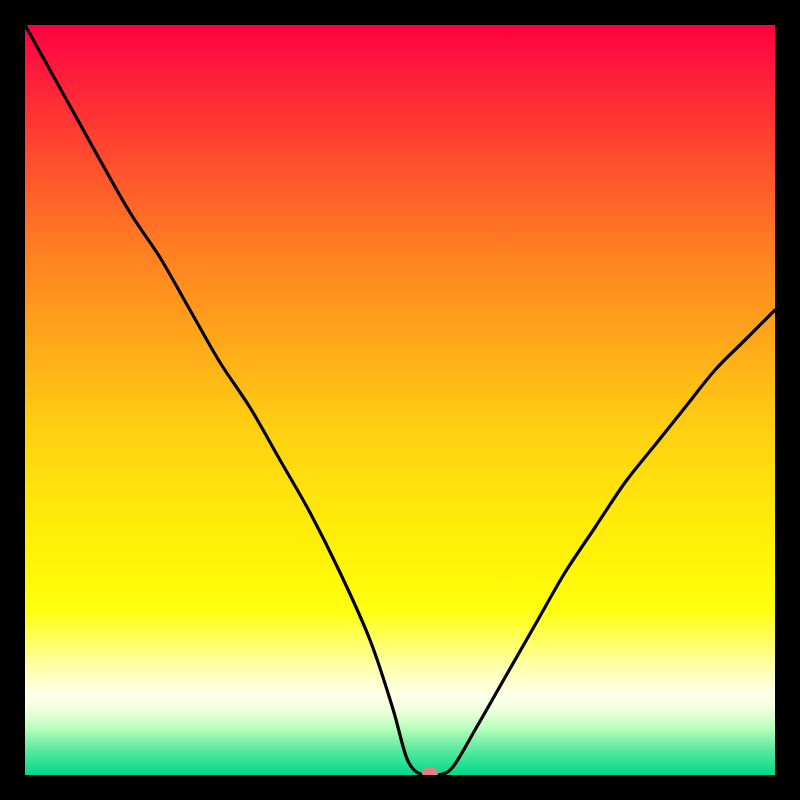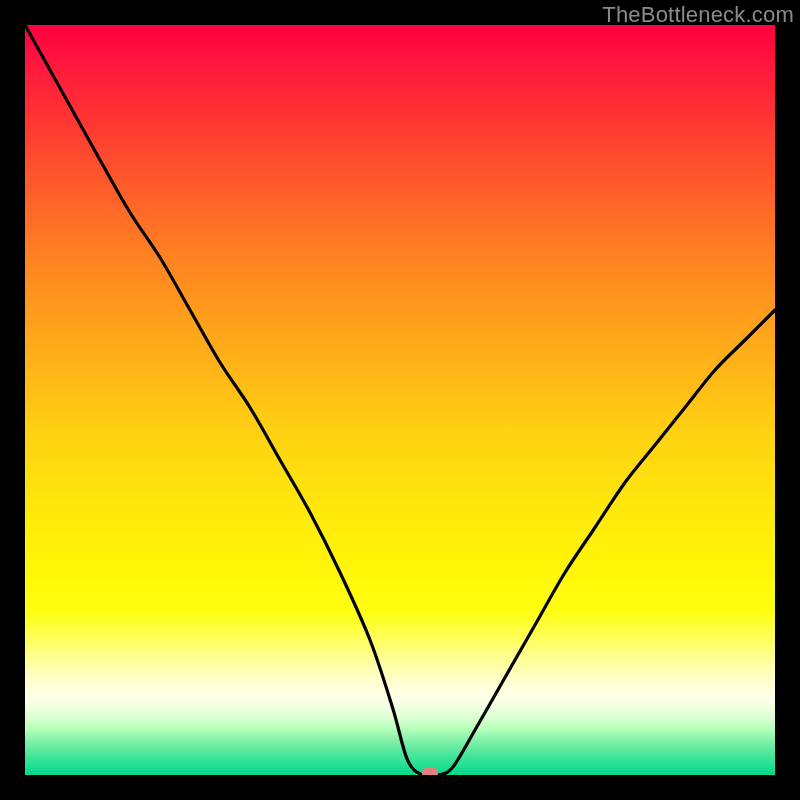--- a/index.html
+++ b/index.html
@@ -90,14 +90,13 @@
   <div class="plot">
     <div class="gradient"></div>
 
     <svg class="curve" viewBox="0 0 750 750" preserveAspectRatio="none">
       <path id="curve-path" fill="none" stroke="#000000" stroke-width="3.2" stroke-linecap="round" stroke-linejoin="round" d="M 0.0 0.0 C 6.3 11.3, 25.0 45.0, 37.5 67.5 C 50.0 90.0, 63.8 115.0, 75.0 135.0 C 86.3 155.0, 95.0 171.3, 105.0 187.5 C 115.0 203.8, 125.0 216.3, 135.0 232.5 C 145.0 248.8, 155.0 267.5, 165.0 285.0 C 175.0 302.5, 185.0 321.2, 195.0 337.5 C 205.0 353.7, 215.0 366.3, 225.0 382.5 C 235.0 398.8, 245.0 417.5, 255.0 435.0 C 265.0 452.5, 275.0 468.8, 285.0 487.5 C 295.0 506.3, 305.0 526.3, 315.0 547.5 C 325.0 568.8, 336.3 592.5, 345.0 615.0 C 353.8 637.5, 361.3 662.5, 367.5 682.5 C 373.8 702.5, 377.5 723.8, 382.5 735.0 C 387.5 746.3, 392.5 747.5, 397.5 750.0 C 402.5 752.5, 407.5 751.3, 412.5 750.0 C 417.5 748.8, 421.2 750.0, 427.5 742.5 C 433.7 735.0, 441.3 720.0, 450.0 705.0 C 458.8 690.0, 470.0 670.0, 480.0 652.5 C 490.0 635.0, 500.0 617.5, 510.0 600.0 C 520.0 582.5, 530.0 563.8, 540.0 547.5 C 550.0 531.3, 560.0 517.5, 570.0 502.5 C 580.0 487.5, 590.0 471.3, 600.0 457.5 C 610.0 443.8, 620.0 432.5, 630.0 420.0 C 640.0 407.5, 650.0 395.0, 660.0 382.5 C 670.0 370.0, 680.0 356.3, 690.0 345.0 C 700.0 333.8, 710.0 325.0, 720.0 315.0 C 730.0 305.0, 745.0 290.0, 750.0 285.0"></path>
     </svg>
 
     <div class="marker" id="opt-marker" style="left: 405px; top: 748px; background: rgb(224, 128, 128);"></div>
   </div>
 
-  <div class="watermark">TheBottleneck.com</div>
 </div>
 
 </body></html>

